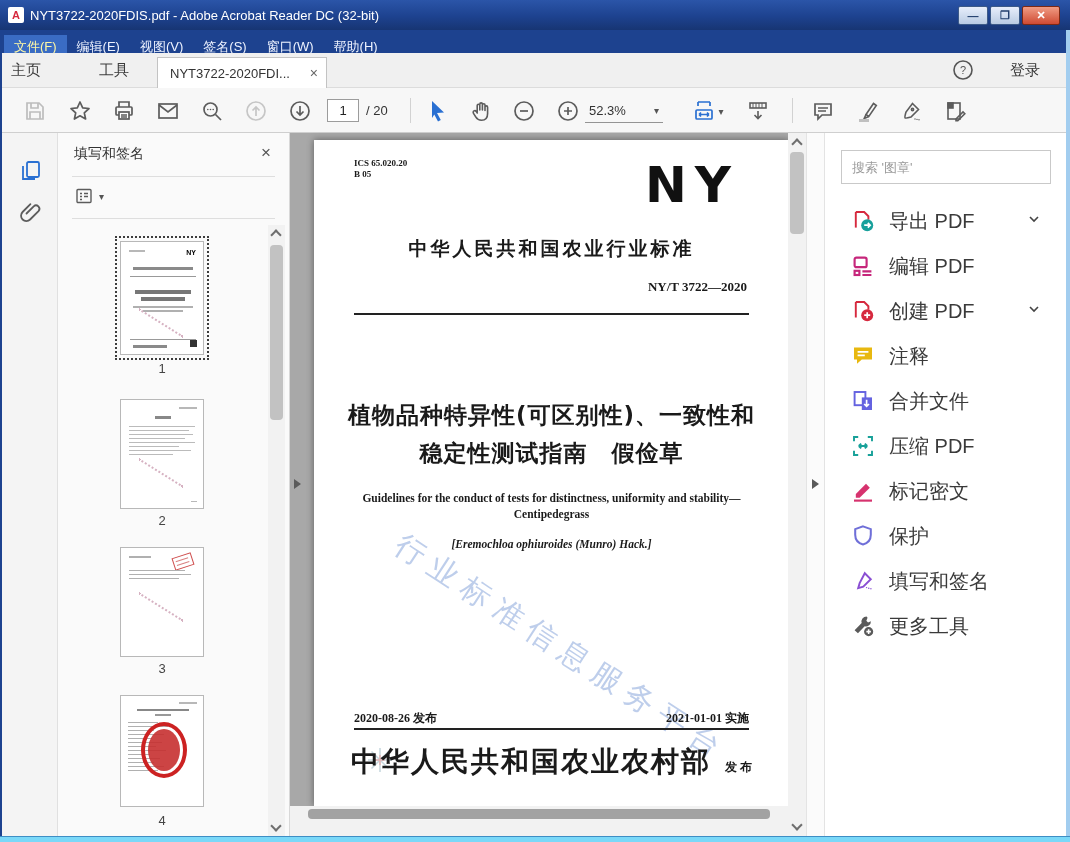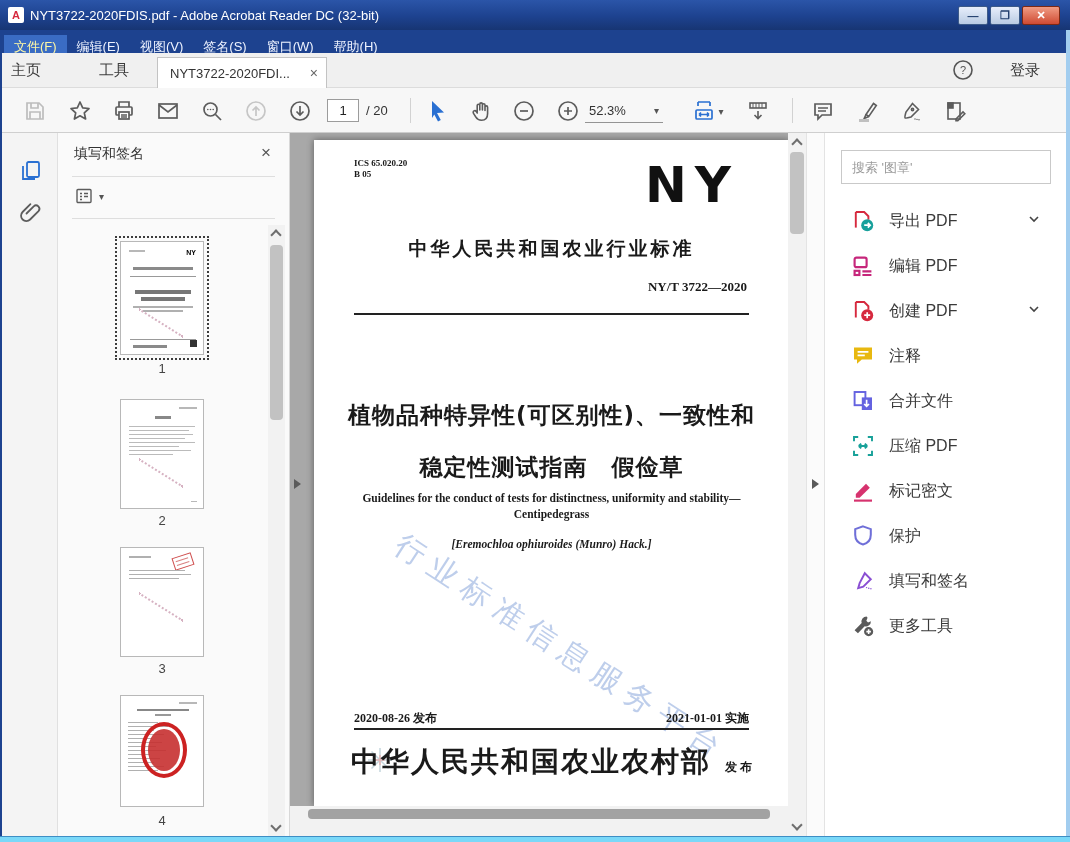--- a/index.html
+++ b/index.html
@@ -87,21 +87,21 @@
   .pubsuffix{font-size:12px;font-weight:bold;margin-left:10px;}
   .starlogo{position:absolute;left:52px;top:606px;opacity:.85;}
   .collapse-strip{position:absolute;left:516px;top:0;width:18px;height:703px;background:#fbfbfb;border-left:1px solid #e4e4e4;}
   
   .toolspanel{position:absolute;left:822px;top:0;width:242px;height:703px;background:#fff;border-left:1px solid #e3e3e3;}
   .searchbox{position:absolute;left:16px;top:17px;width:210px;height:34px;border:1px solid #c9c9c9;
     background:#fff;font-size:13px;color:#333;padding:0 10px;font-family:"Liberation Sans",sans-serif;}
   .searchbox::placeholder{color:#9a9a9a;}
   .tool-row{position:absolute;left:0;width:242px;height:40px;display:flex;align-items:center;padding-left:26px;}
   .ticon{width:24px;height:24px;margin-right:14px;display:flex;align-items:center;justify-content:center;}
-  .tlabel{font-size:16px;color:#3a3a3a;}
+  .tlabel{font-size:20px;color:#3a3a3a;}
   .tchev{position:absolute;right:26px;}
   
   .edge-left{position:absolute;left:0;top:30px;width:2px;height:806px;background:#1d428f;}
   .edge-right{position:absolute;right:0;top:30px;width:4px;height:806px;background:#a2cdef;}
   .edge-bottom{position:absolute;left:0;top:836px;width:1070px;height:6px;background:#7ad8f8;border-top:1px solid #3e8ec4;}
   .seal{position:absolute;border-radius:50%;}
 </style>
 </head>
 <body>
 
@@ -370,21 +370,21 @@
       <div class="page">
         <div class="ics">
           <div>ICS 65.020.20</div>
           <div>B 05</div>
         </div>
         <div class="nylogo">NY</div>
         <div class="stdheader">中华人民共和国农业行业标准</div>
         <div class="stdnum">NY/T 3722—2020</div>
         <div class="hline" style="top:173px;"></div>
         <div class="doctitle" style="top:260px;">植物品种特异性(可区别性)、一致性和</div>
-        <div class="doctitle" style="top:312px;">稳定性测试指南　假俭草</div>
+        <div class="doctitle" style="top:298px;">稳定性测试指南　假俭草</div>
         <div class="ensub" style="top:352px;">Guidelines for the conduct of tests for distinctness, uniformity and stability—</div>
         <div class="ensub" style="top:368px;">Centipedegrass</div>
         <div class="latin" style="top:384px;margin-top:14px;">[Eremochloa ophiuroides (Munro) Hack.]</div>
         <div class="watermark">行业标准信息服务平台</div>
         <div class="datefield" style="left:40px;">2020-08-26 发布</div>
         <div class="datefield" style="right:40px;">2021-01-01 实施</div>
         <div class="hline" style="top:588px;"></div>
         <span class="starlogo">
           <svg width="28" height="28" viewBox="0 0 28 28" fill="none" stroke-width="1.5">
               <g stroke="#bcd0d8">

